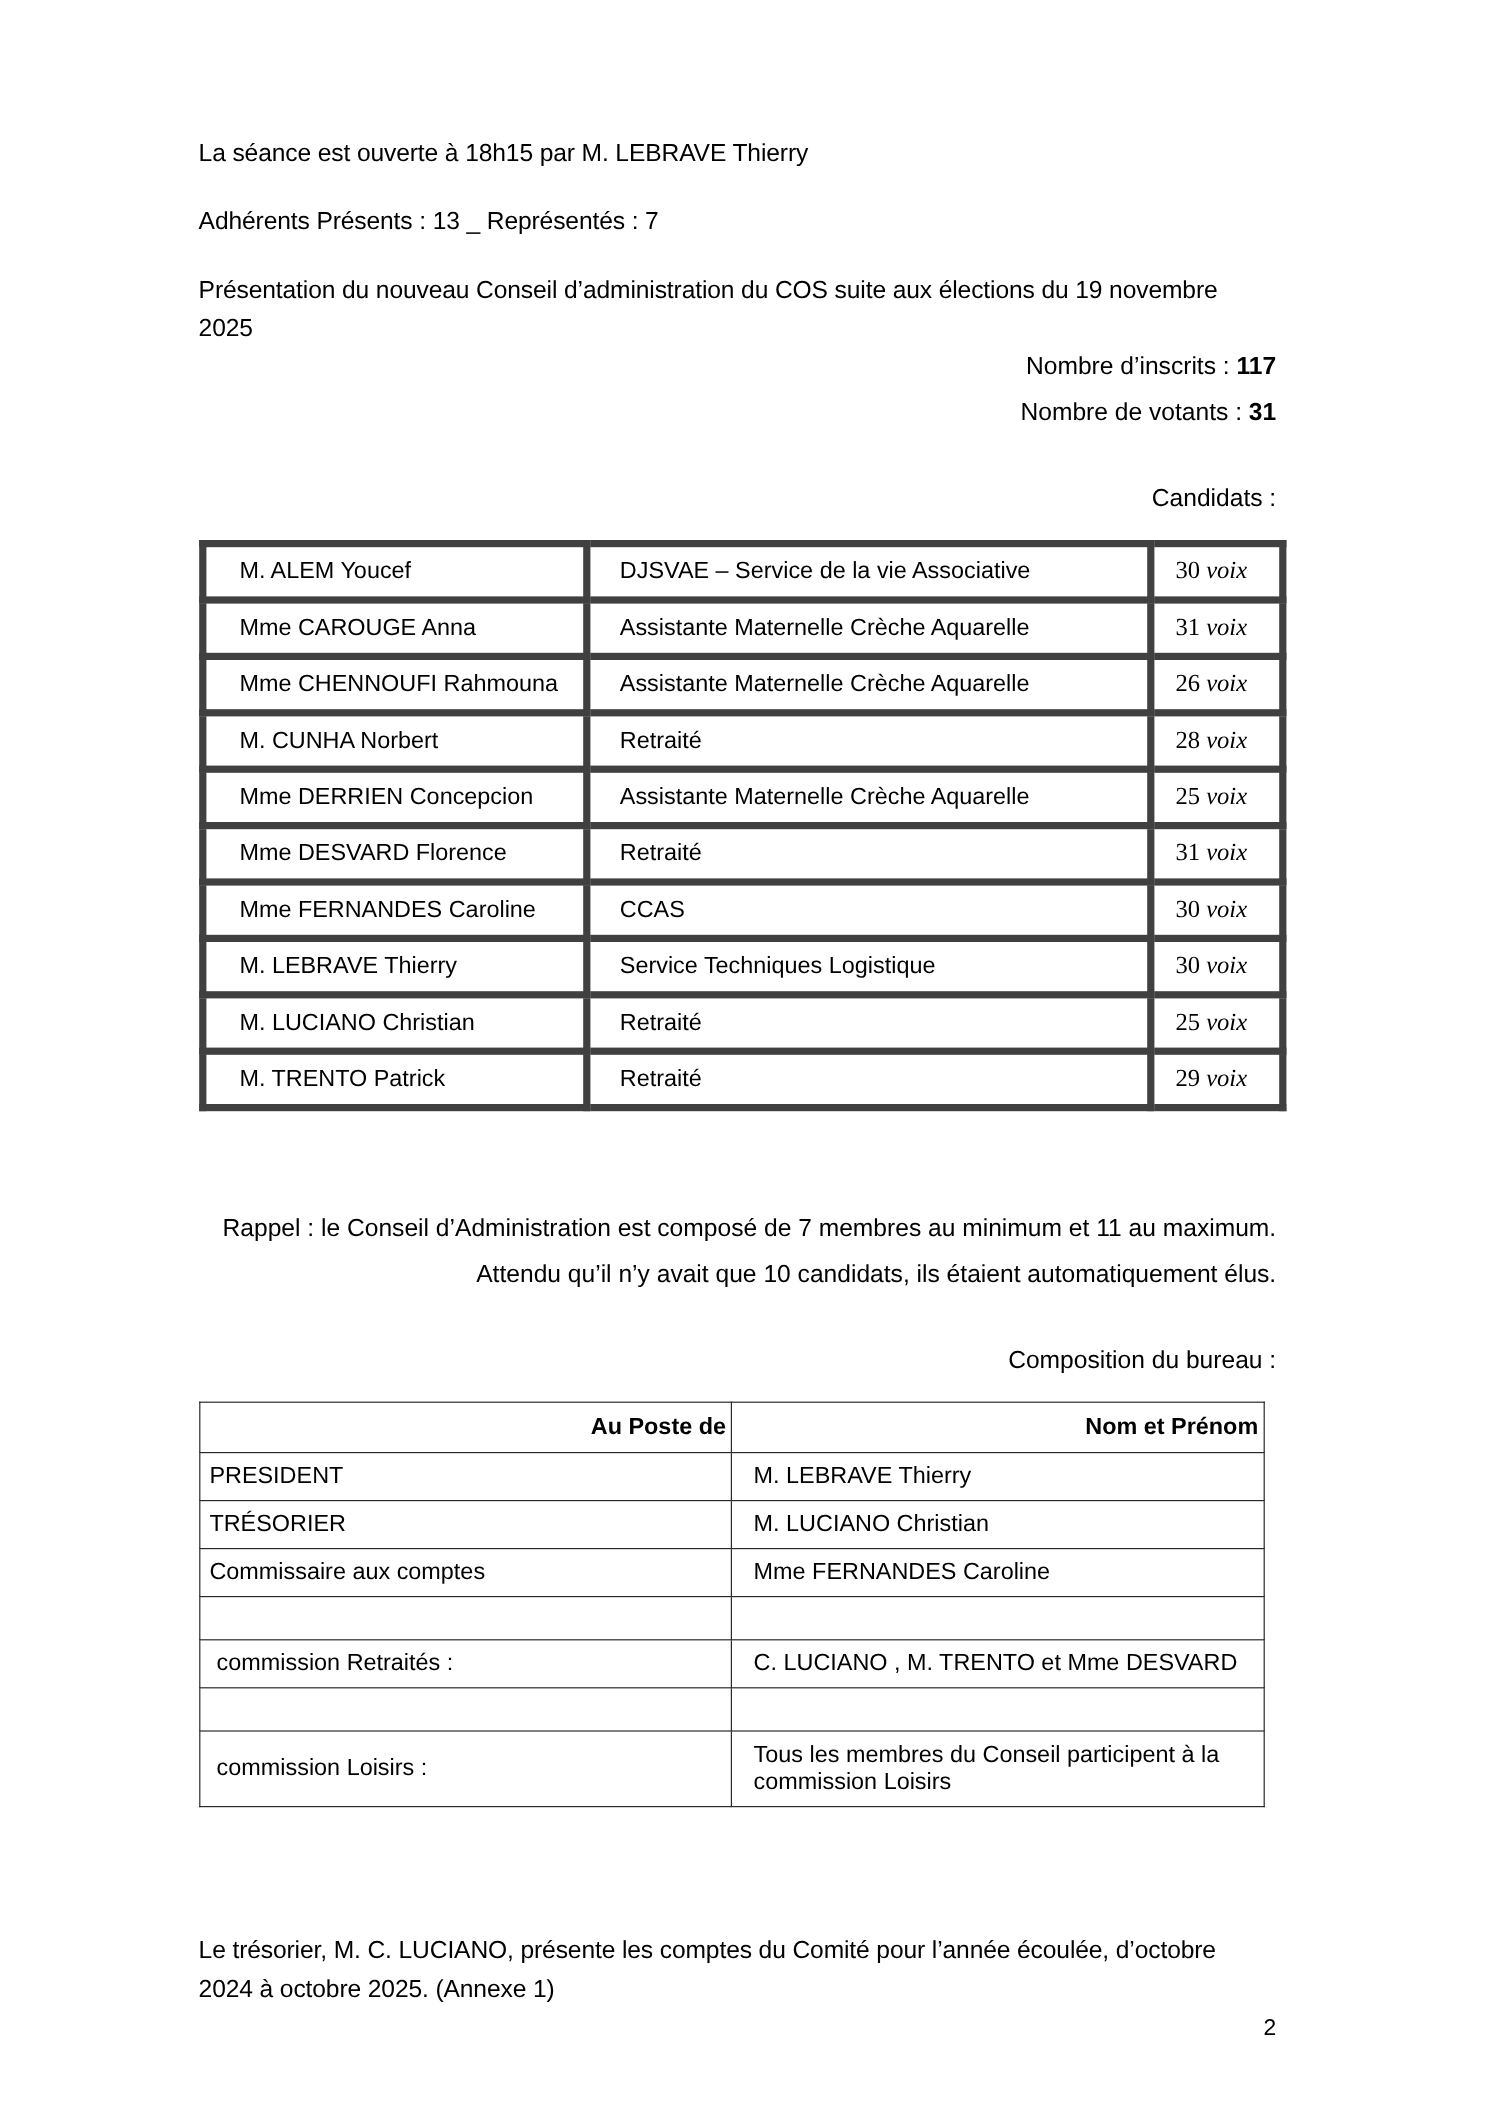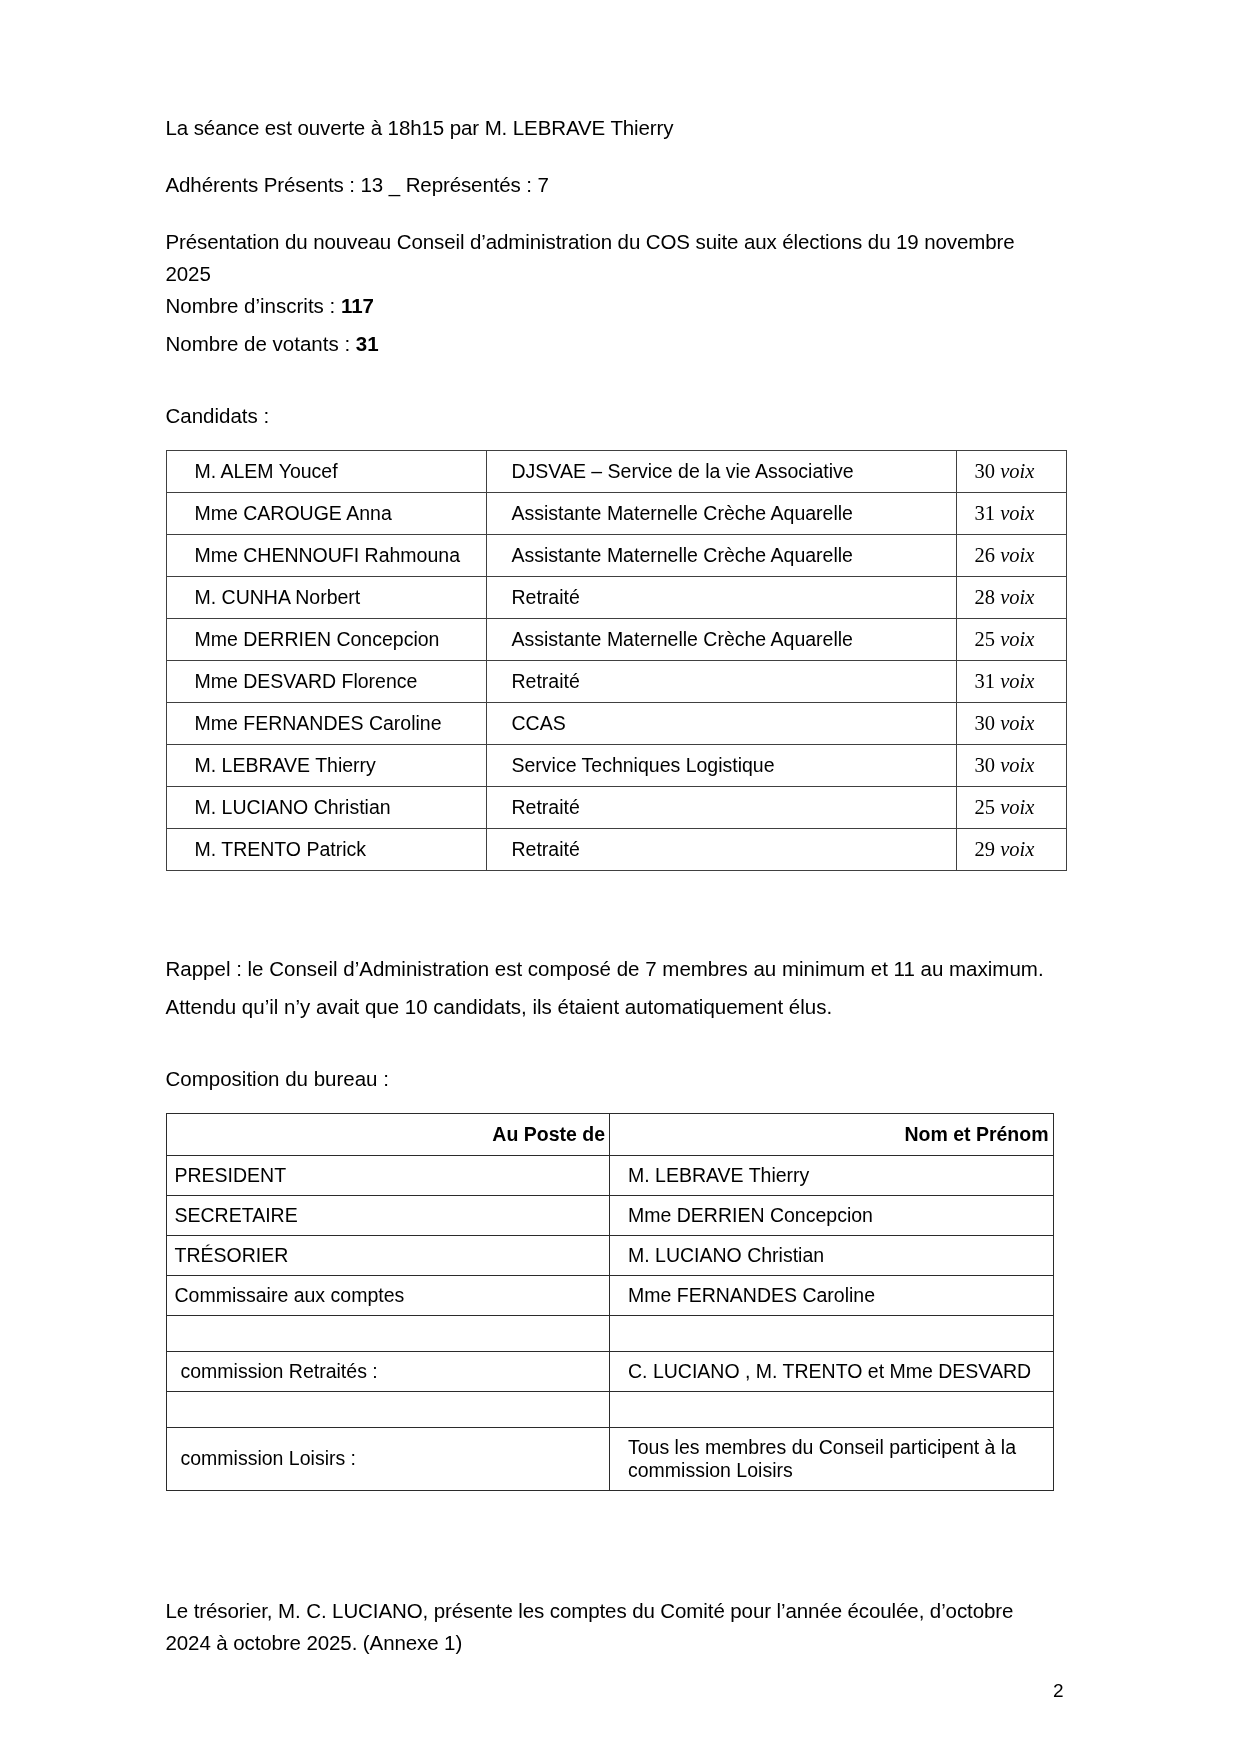--- a/index.html
+++ b/index.html
@@ -31,37 +31,38 @@
   .para.tight {
     margin-bottom: 0;
   }
   .para.block {
     margin-bottom: 25px;
   }
   .label-line {
     font-size: 20.5px;
     line-height: 1.56;
     margin: 0 0 6px 0;
+    text-align: right;
   }
   .spacer-lg { height: 34px; }
   .spacer-md { height: 22px; }
   .spacer-sm { height: 12px; }
   .spacer-xl { height: 82px; }
 
   
   table.doc-table {
     border-collapse: collapse;
     width: 100%;
     table-layout: fixed;
   }
   table.cand {
     width: 900px;
   }
   table.cand td {
-    border: 1px solid #404040;
+    border: 6px solid #404040;
     font-size: 19.5px;
     padding: 9px 0 9px 28px;
     vertical-align: middle;
     height: 37px;
     box-sizing: border-box;
     margin-left: 28px;
   }
   table.cand td.c-name { width: 320px; }
   table.cand td.c-role { width: 470px; padding-left: 25px; }
   table.cand td.c-votes {
@@ -205,24 +206,20 @@
         <th class="b-post">Au Poste de</th>
         <th>Nom et Prénom</th>
       </tr>
     </thead>
     <tbody>
       <tr>
         <td class="b-post">PRESIDENT</td>
         <td class="b-name">M. LEBRAVE Thierry</td>
       </tr>
       <tr>
-        <td class="b-post">SECRETAIRE</td>
-        <td class="b-name">Mme DERRIEN Concepcion</td>
-      </tr>
-      <tr>
         <td class="b-post">TRÉSORIER</td>
         <td class="b-name">M. LUCIANO Christian</td>
       </tr>
       <tr>
         <td class="b-post">Commissaire aux comptes</td>
         <td class="b-name">Mme FERNANDES Caroline</td>
       </tr>
       <tr class="empty">
         <td class="b-post"></td>
         <td class="b-name"></td>

